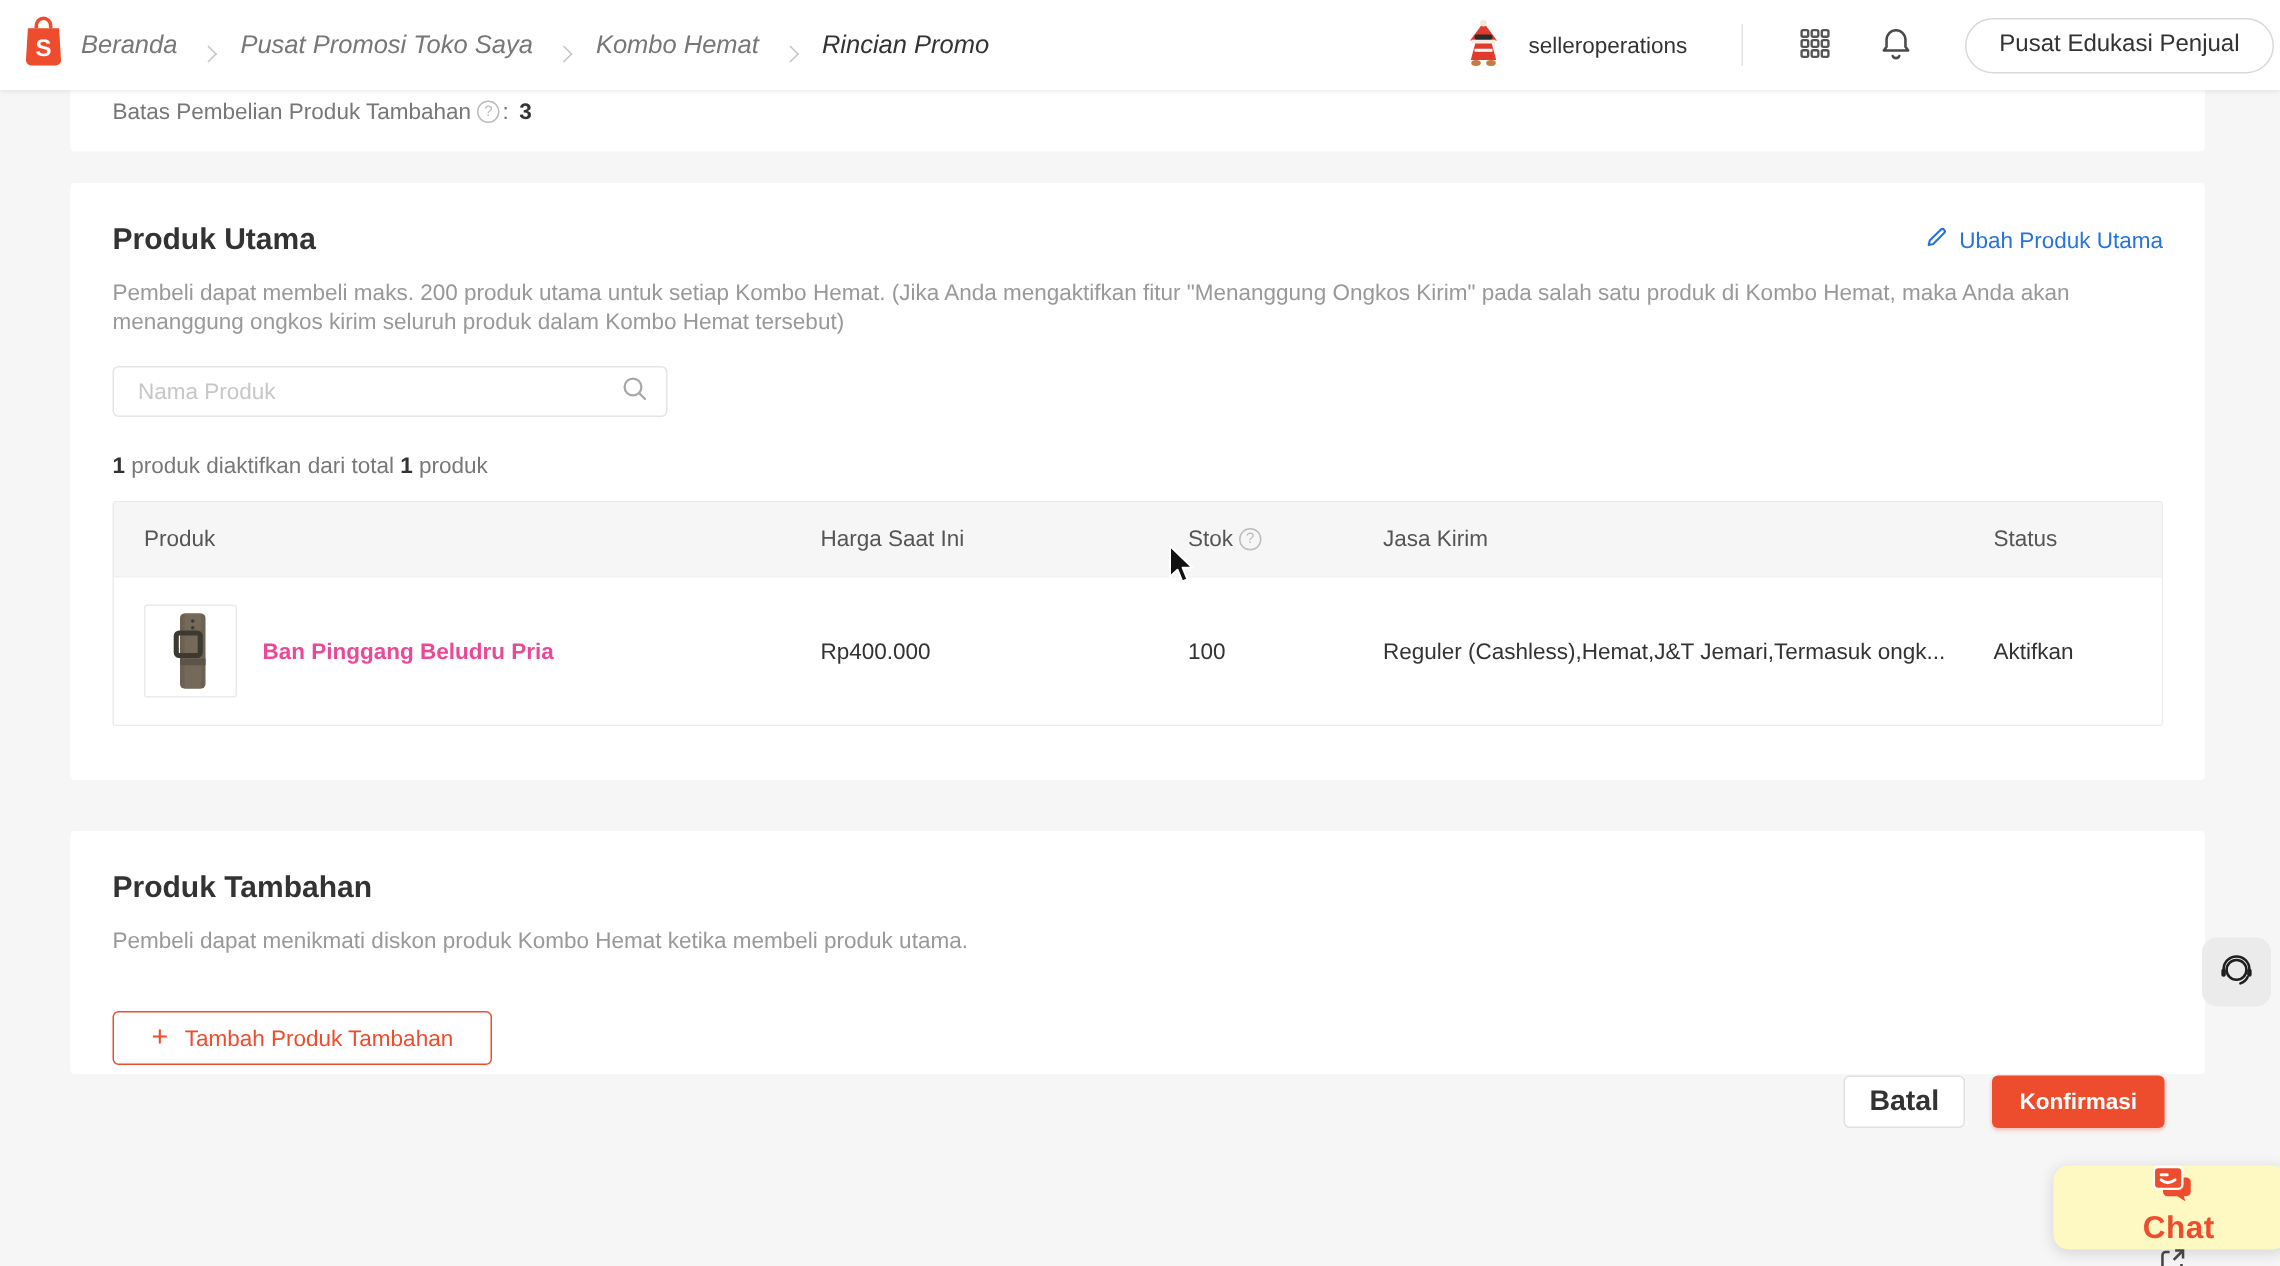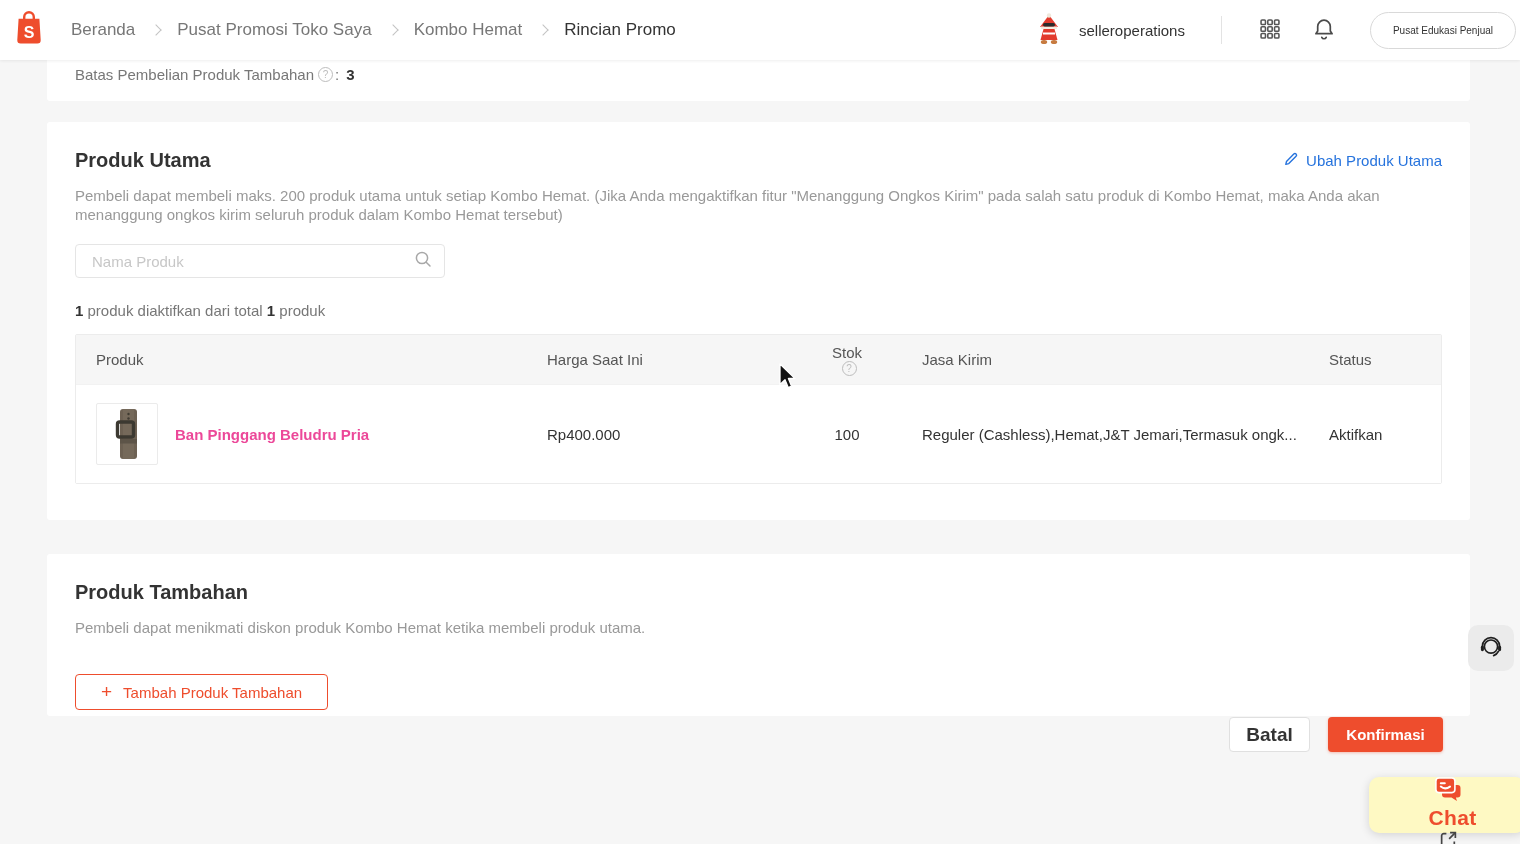--- a/index.html
+++ b/index.html
@@ -8,35 +8,35 @@
     width:1520px; height:844px; position:relative; overflow:hidden;
     background:#f6f6f6; font-family:"Liberation Sans", sans-serif; color:#333;
   }
 
   
   .topbar {
     position:absolute; top:0; left:0; width:1520px; height:60px;
     background:#fff; display:flex; align-items:center; padding-left:14px;
     box-shadow:0 1px 3px rgba(0,0,0,.07); z-index:20;
   }
-  .crumbs { display:flex; align-items:center; margin-left:27px; font-size:17px; }
+  .crumbs { display:flex; align-items:flex-end; margin-left:10px; font-size:17px;font-style:italic; }
   .crumb { color:#777; text-decoration:none; white-space:nowrap; }
   .crumb.current { color:#333; }
   .crumb-sep {
     width:8px; height:8px; border-top:1.5px solid #c3c3c3; border-right:1.5px solid #c3c3c3;
     transform:rotate(45deg); margin:0 17px; display:inline-block;
   }
   .topbar-right { margin-left:auto; display:flex; align-items:center; padding-right:4px; }
   .avatar { width:36px; height:36px; display:flex; align-items:center; justify-content:center; }
   .username { font-size:15px; color:#333; margin-left:12px; }
   .v-divider { width:1px; height:28px; background:#e3e3e3; margin:0 22px 0 36px; }
   .icon-btn { background:none; border:none; padding:0; margin:0 16px; cursor:pointer; display:flex; align-items:center; }
   .edu-pill {
     margin-left:18px; height:37px; border:1px solid #d9d9d9; border-radius:19px;
-    background:#fff; padding:0 22px; font-size:10px; color:#333;
+    background:#fff; padding:0 22px; font-size:16px; color:#333;
     font-family:"Liberation Sans", sans-serif; display:flex; align-items:center; white-space:nowrap;
   }
 
   
   .card { position:absolute; left:47px; width:1423px; background:#fff; border-radius:3px; }
   #card-limit { top:60px; height:41px; padding:2px 28px; border-radius:0 0 3px 3px; }
   .limit-line { display:flex; align-items:center; font-size:15px; color:#777; height:24px; }
   .limit-line b { color:#333; margin-left:7px; font-size:15px; }
   .limit-line .sep-colon { color:#777; margin-left:2px; }
 
@@ -66,21 +66,21 @@
   .search-box input::placeholder { color:#c7c7c7; }
 
   .summary-line { margin-top:24px; font-size:15px; color:#777; height:18px; }
   .summary-line b { color:#333; }
 
   .ptable { margin-top:14px; border:1px solid #ececec; border-radius:2px; width:1367px; }
   .thead { display:flex; align-items:center; height:49px; background:#f6f6f6; color:#555; font-size:15px; }
   .trow  { display:flex; align-items:center; height:99px; background:#fff; font-size:15px; color:#333; border-top:1px solid #f2f2f2; }
   .c1 { width:471px; padding-left:20px; display:flex; align-items:center; }
   .c2 { width:227px; }
-  .c3 { width:128px; padding-left:18px; display:flex; align-items:center;flex-direction:column; }
+  .c3 { width:128px; padding-left:18px; display:flex; align-items:center; }
   .c4 { width:417px; padding-left:20px; white-space:nowrap; overflow:hidden; }
   .c5 { flex:1; padding-left:10px; }
 
   .thumb {
     width:62px; height:62px; border:1px solid #ebebeb; border-radius:2px; background:#fff;
     display:flex; align-items:center; justify-content:center; flex:0 0 auto;
   }
   .prod-name { font-weight:bold; color:#ec4899; margin-left:17px; font-size:15px; }
 
   .add-btn {

